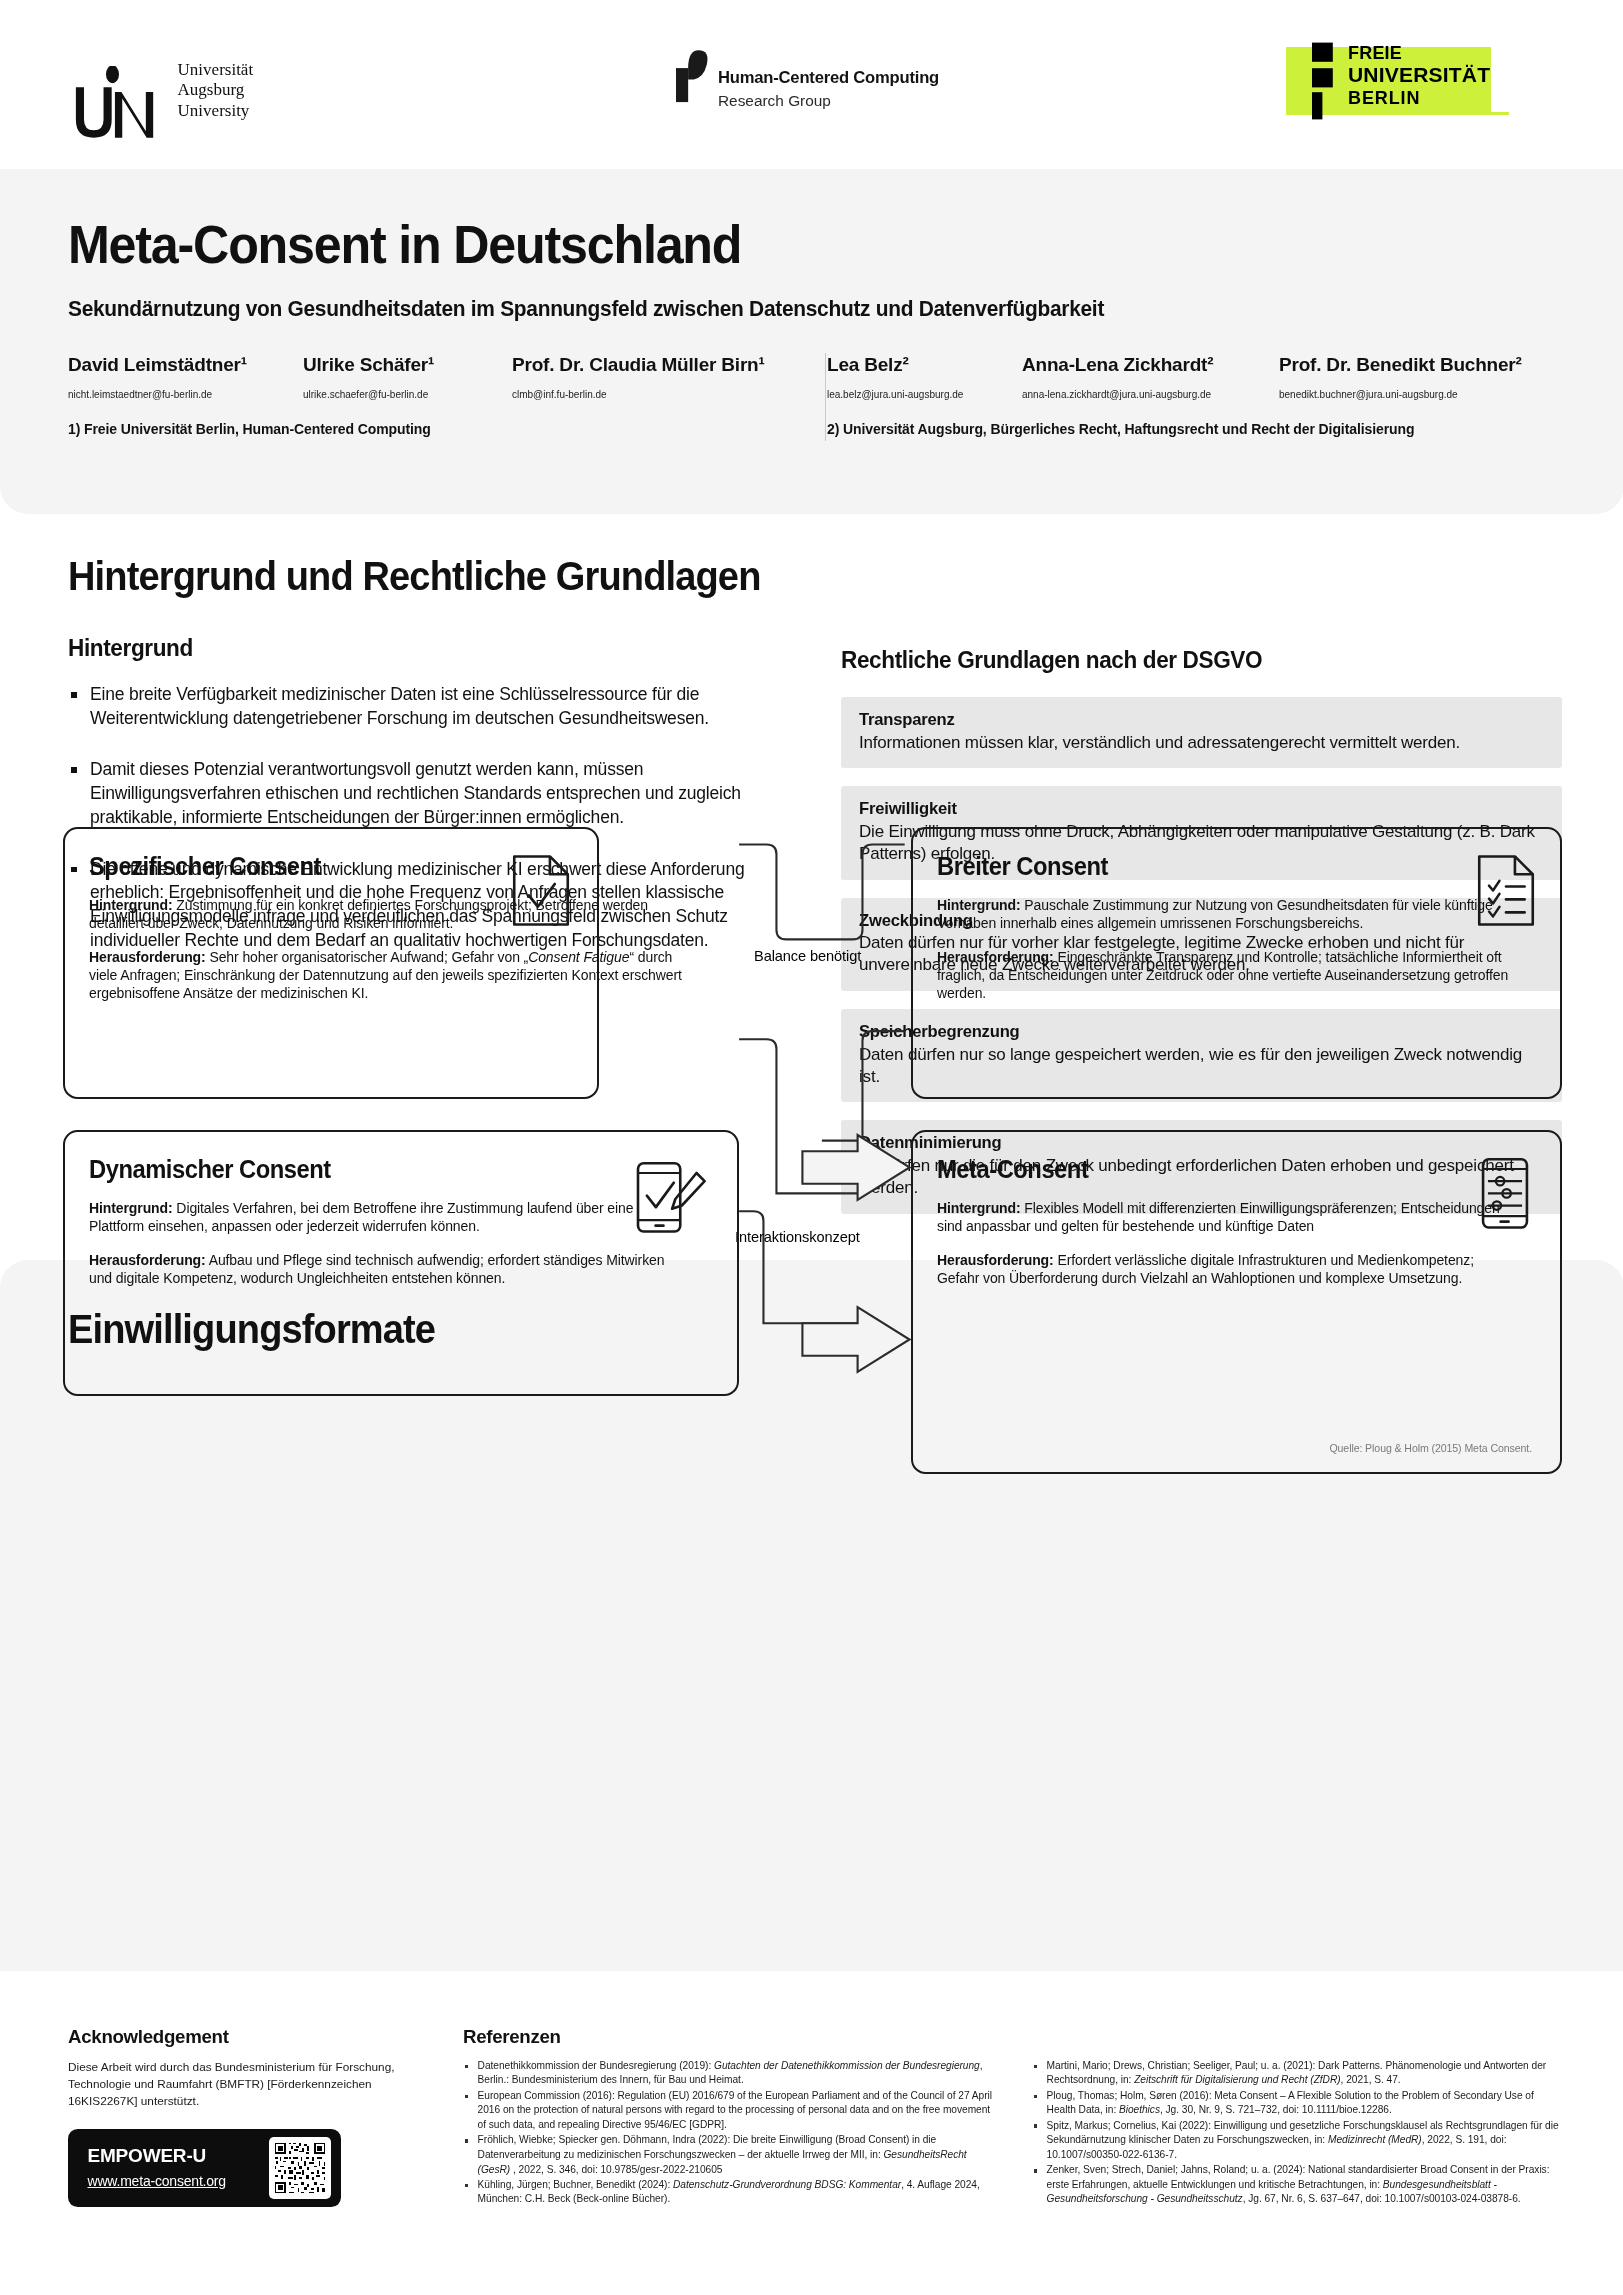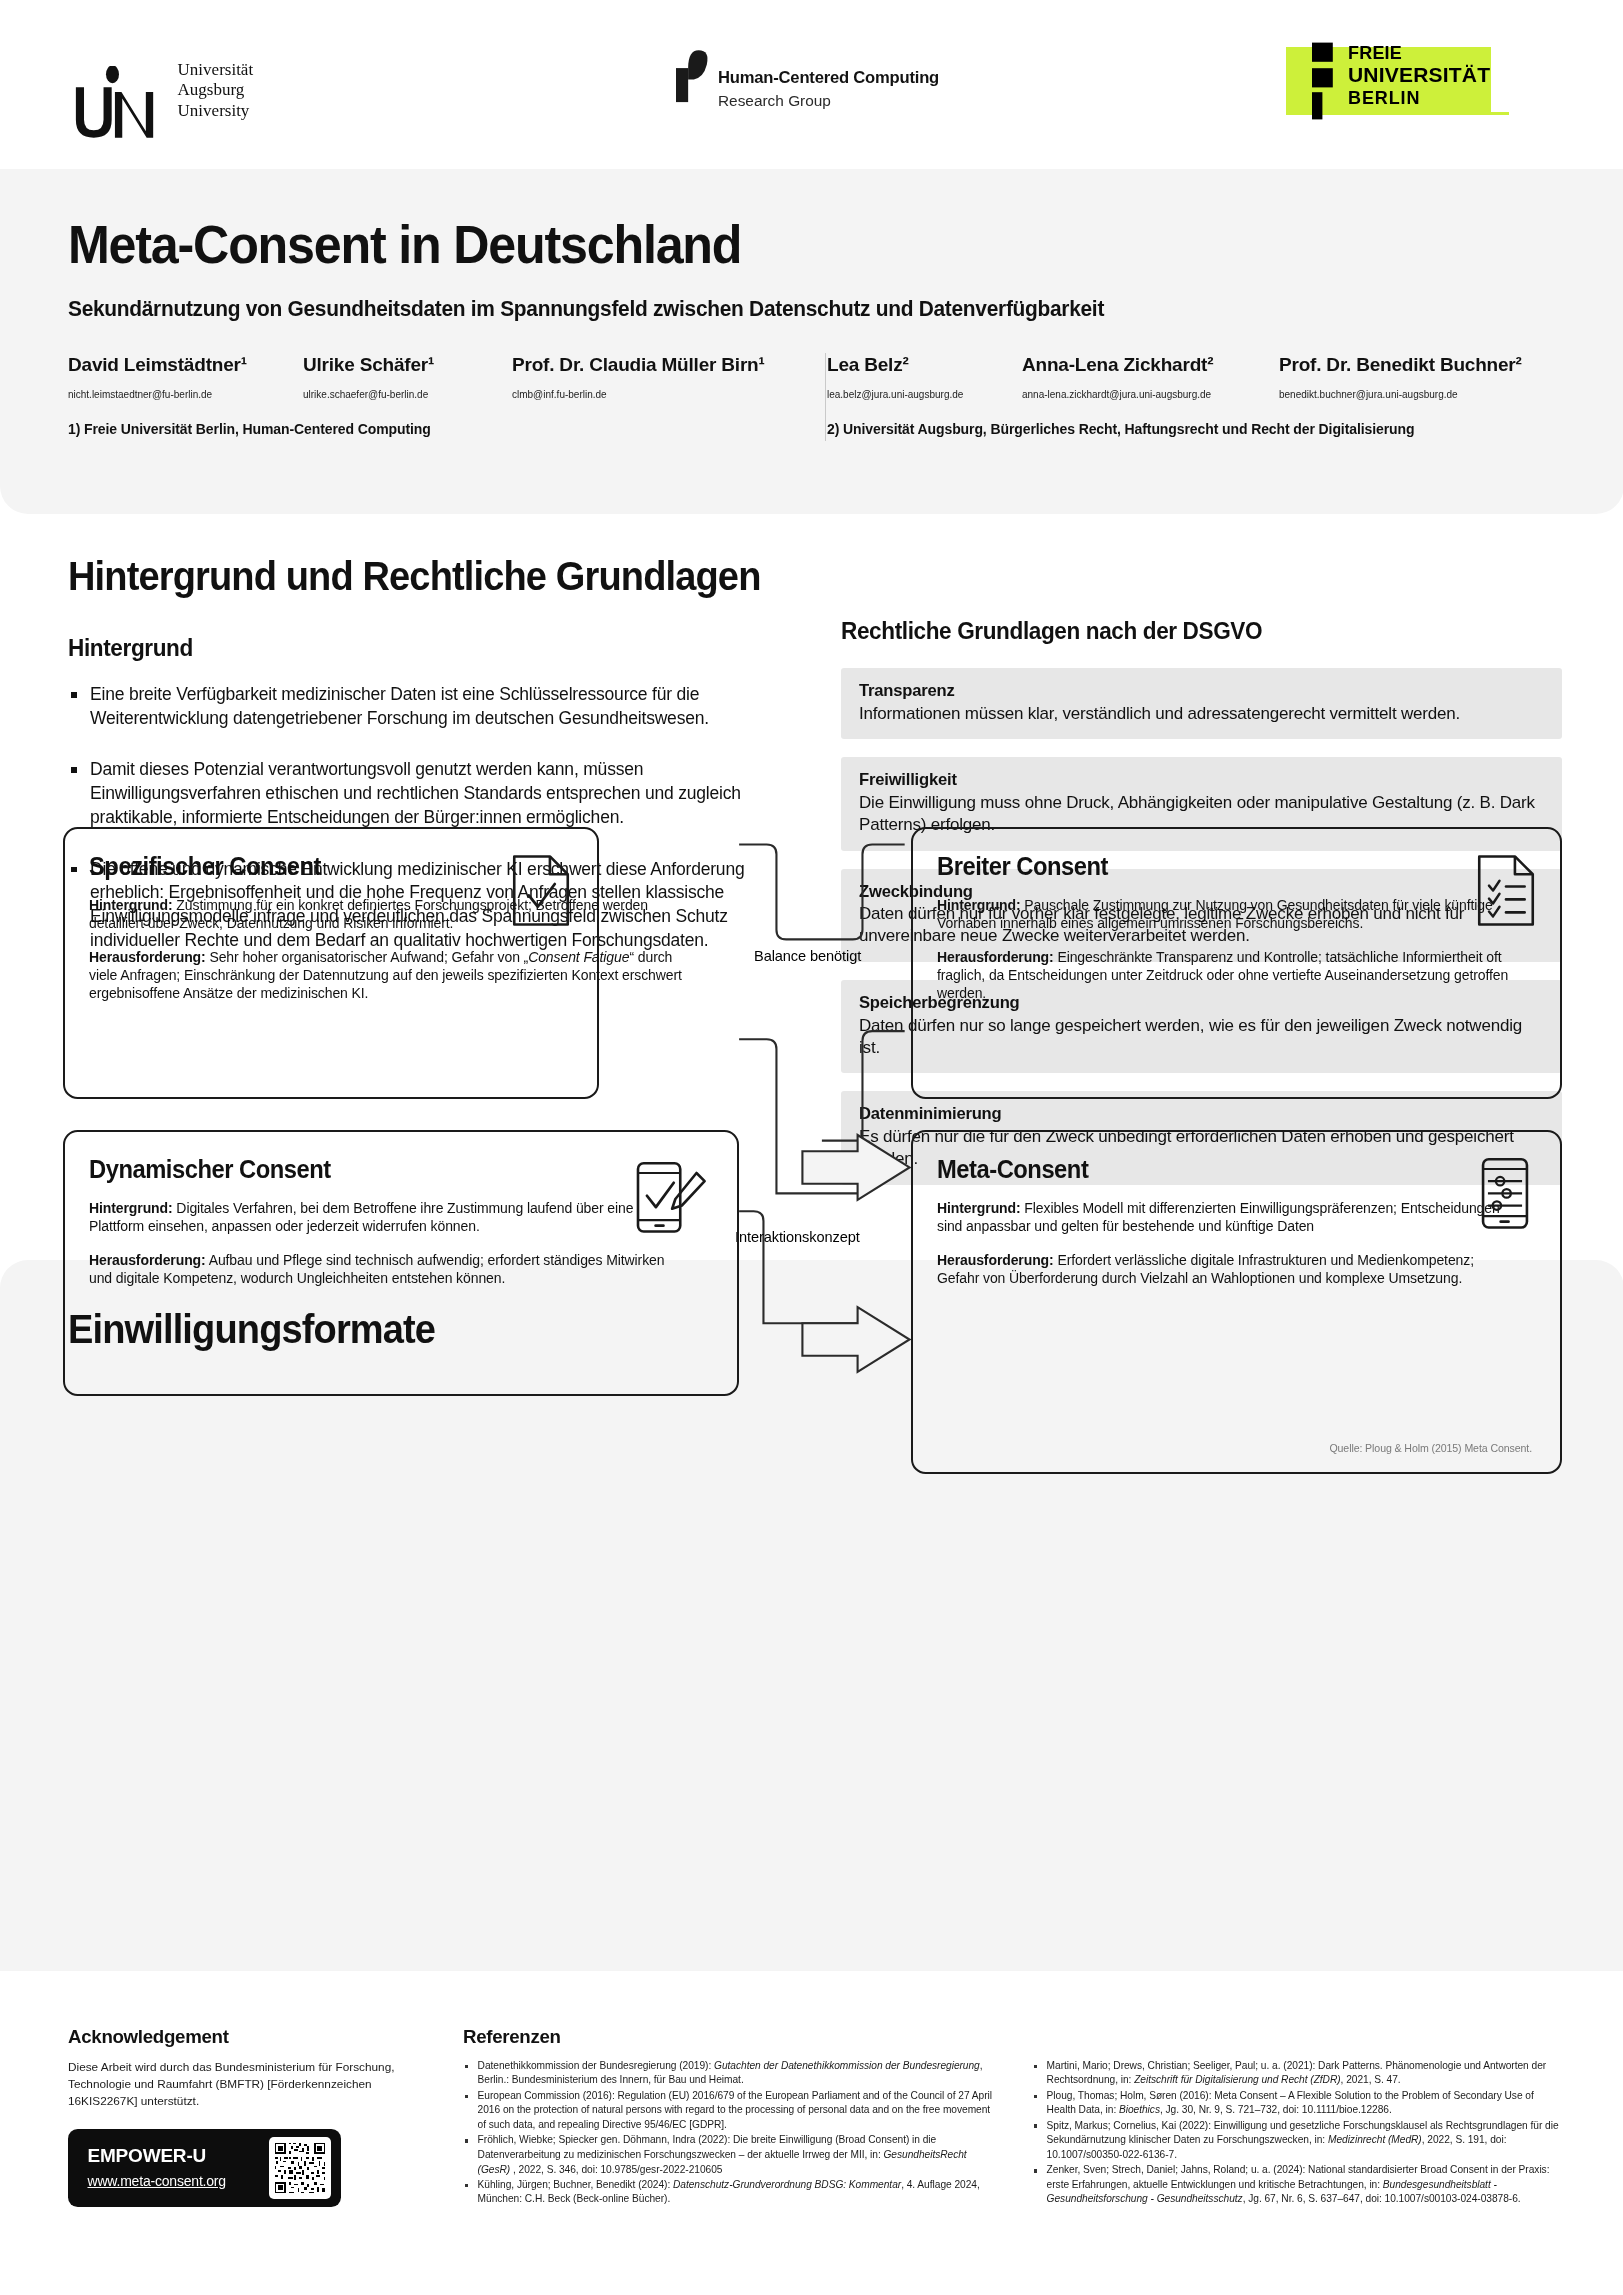--- a/index.html
+++ b/index.html
@@ -66,21 +66,21 @@
   .vdiv { position: absolute; left: 825px; top: 184px; width: 0.8px; height: 88px; background: #c9c9c9; }
 
   
   .sec1 { position: absolute; left: 0; top: 536px; width: 1624px; }
   .h1big {
     position: absolute; left: 68px; top: 18px;
     font-size: 40px; font-weight: bold; letter-spacing: -0.9px;
     transform: scaleX(0.95); transform-origin: left center; white-space: nowrap;
   }
   .colL { position: absolute; left: 68px; top: 99px; width: 731px; }
-  .colR { position: absolute; left: 841px; top: 82px; width: 721px; }
+  .colR { position: absolute; left: 841px; top: 111px; width: 721px; }
   .h2sub { font-size: 23.5px; font-weight: bold; letter-spacing: -0.4px; transform: scaleX(0.96); transform-origin: left center; }
 
   .bullets { margin-top: 21px; }
   .bullet { position: relative; padding-left: 22px; font-size: 17.5px; line-height: 1.355; letter-spacing: -0.2px; margin-bottom: 28px; }
   .bullet:before { content:""; position:absolute; left: 3.2px; top: 9px; width: 5.7px; height: 5.7px; background: #111; }
 
   .gbox { background: #e7e7e7; border-radius: 3px; padding: 13px 18px 14.6px 18px; margin-bottom: 18px; }
   .gbox .bt { font-size: 16.6px; font-weight: bold; letter-spacing: -0.2px; margin-bottom: 1.6px; }
   .gbox .bb { font-size: 17px; line-height: 1.30; letter-spacing: -0.2px; }
 

